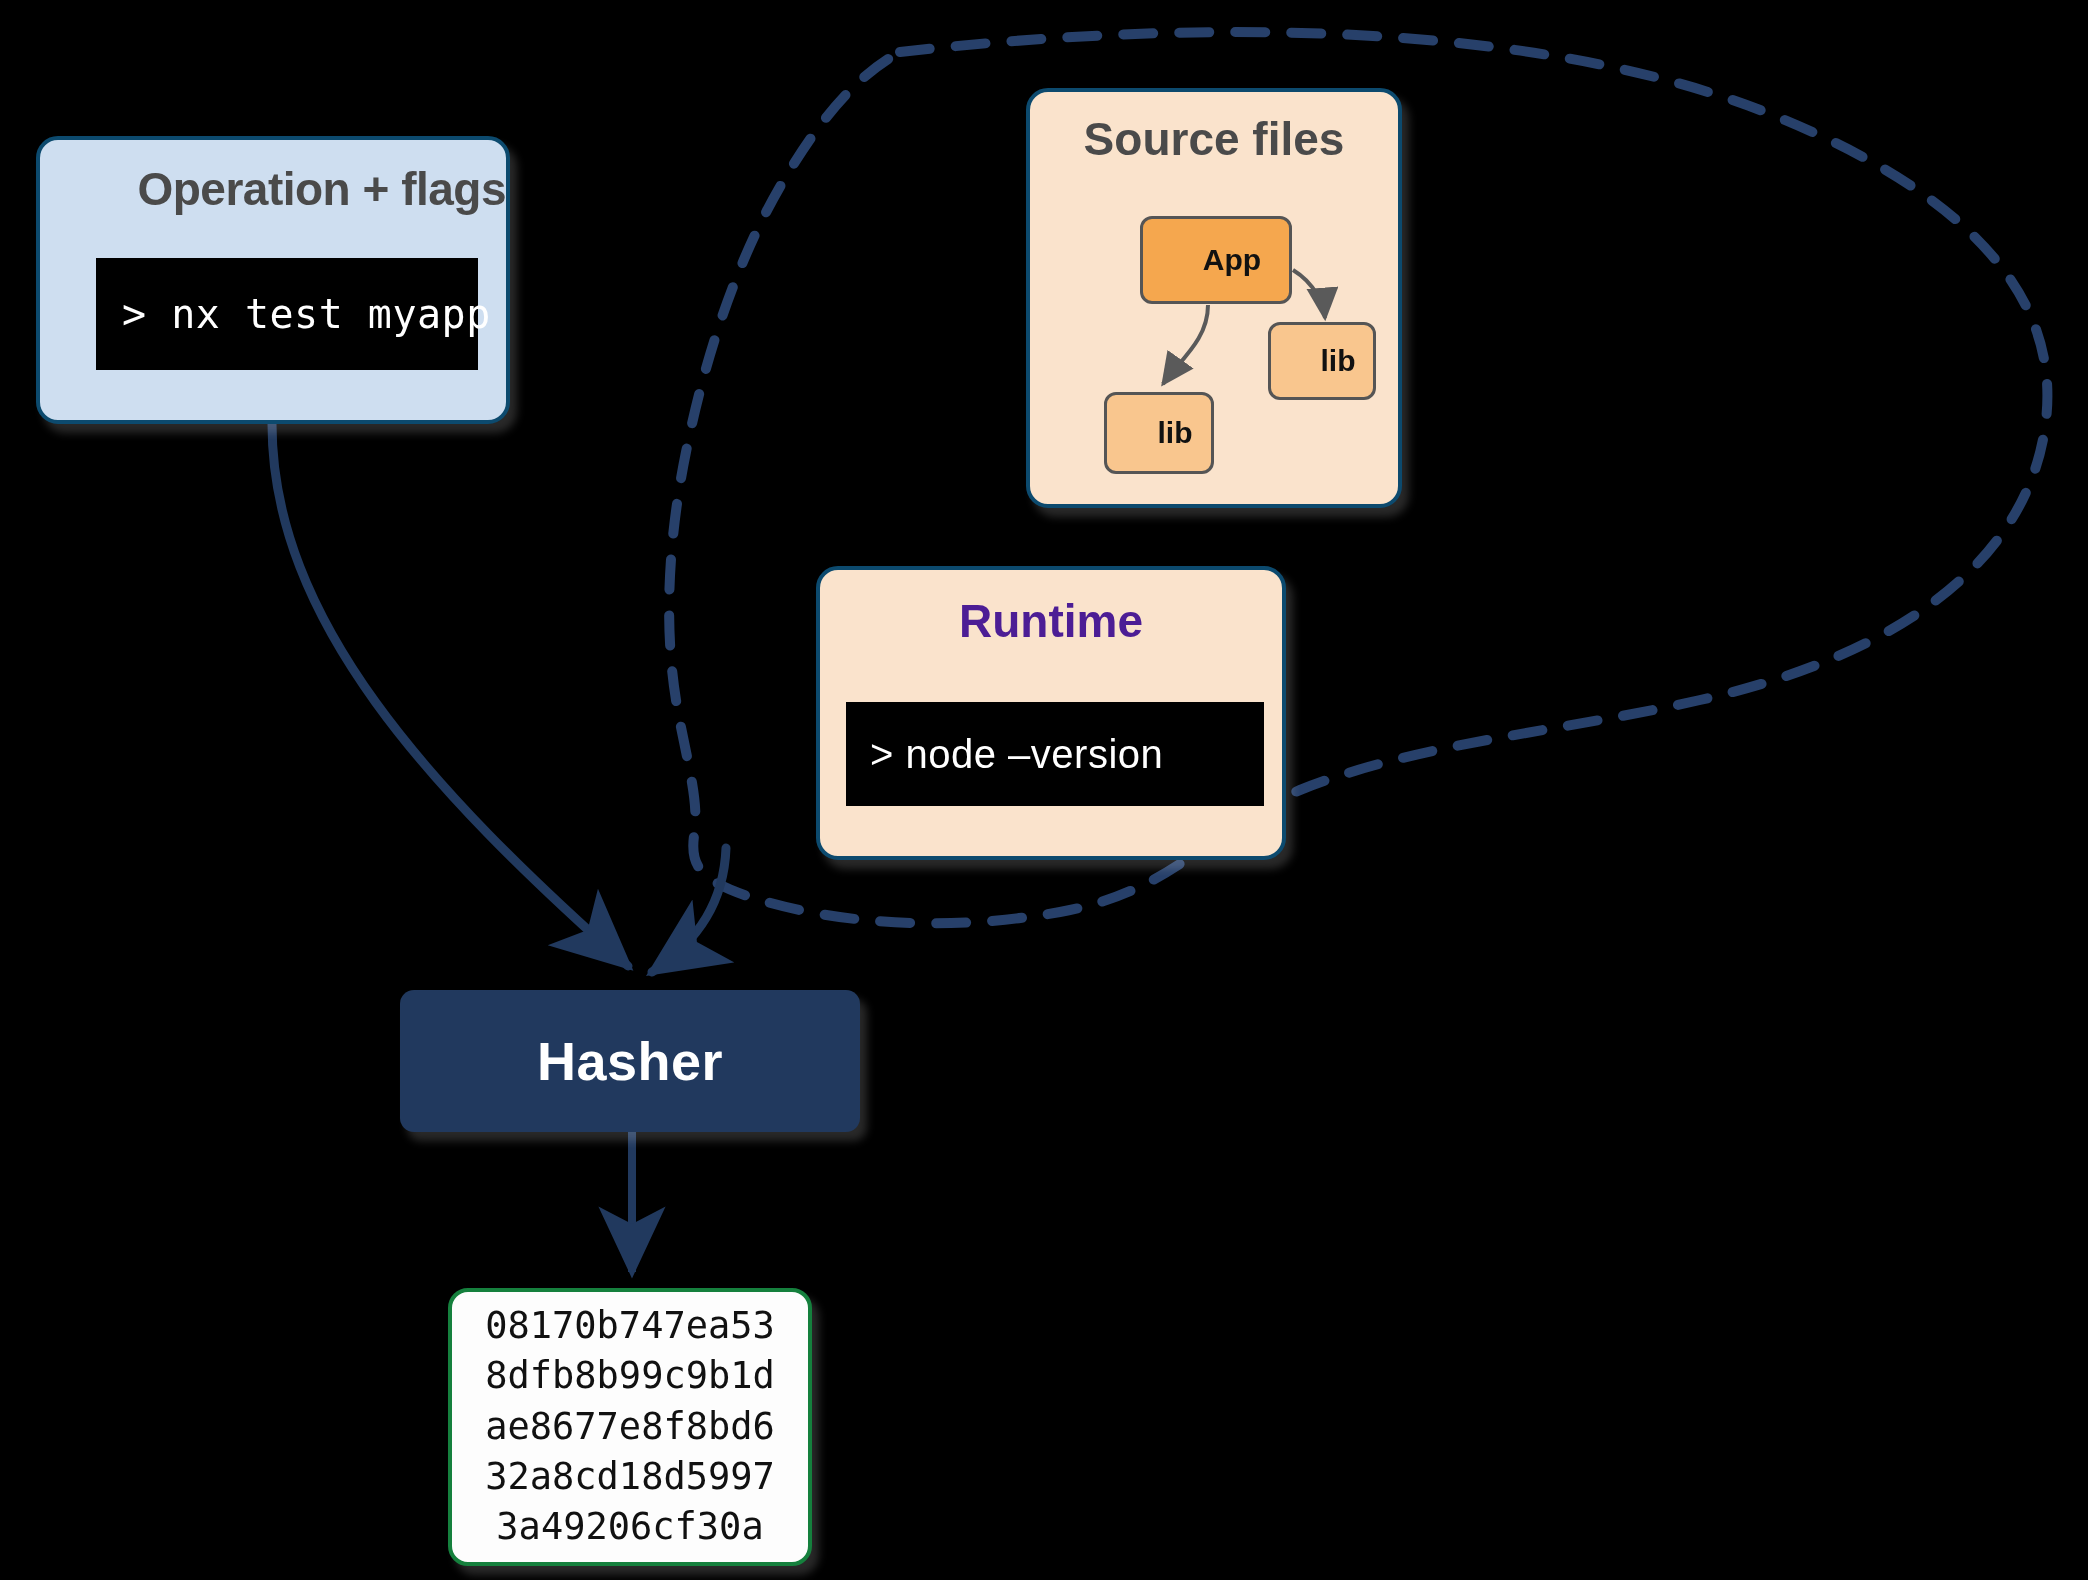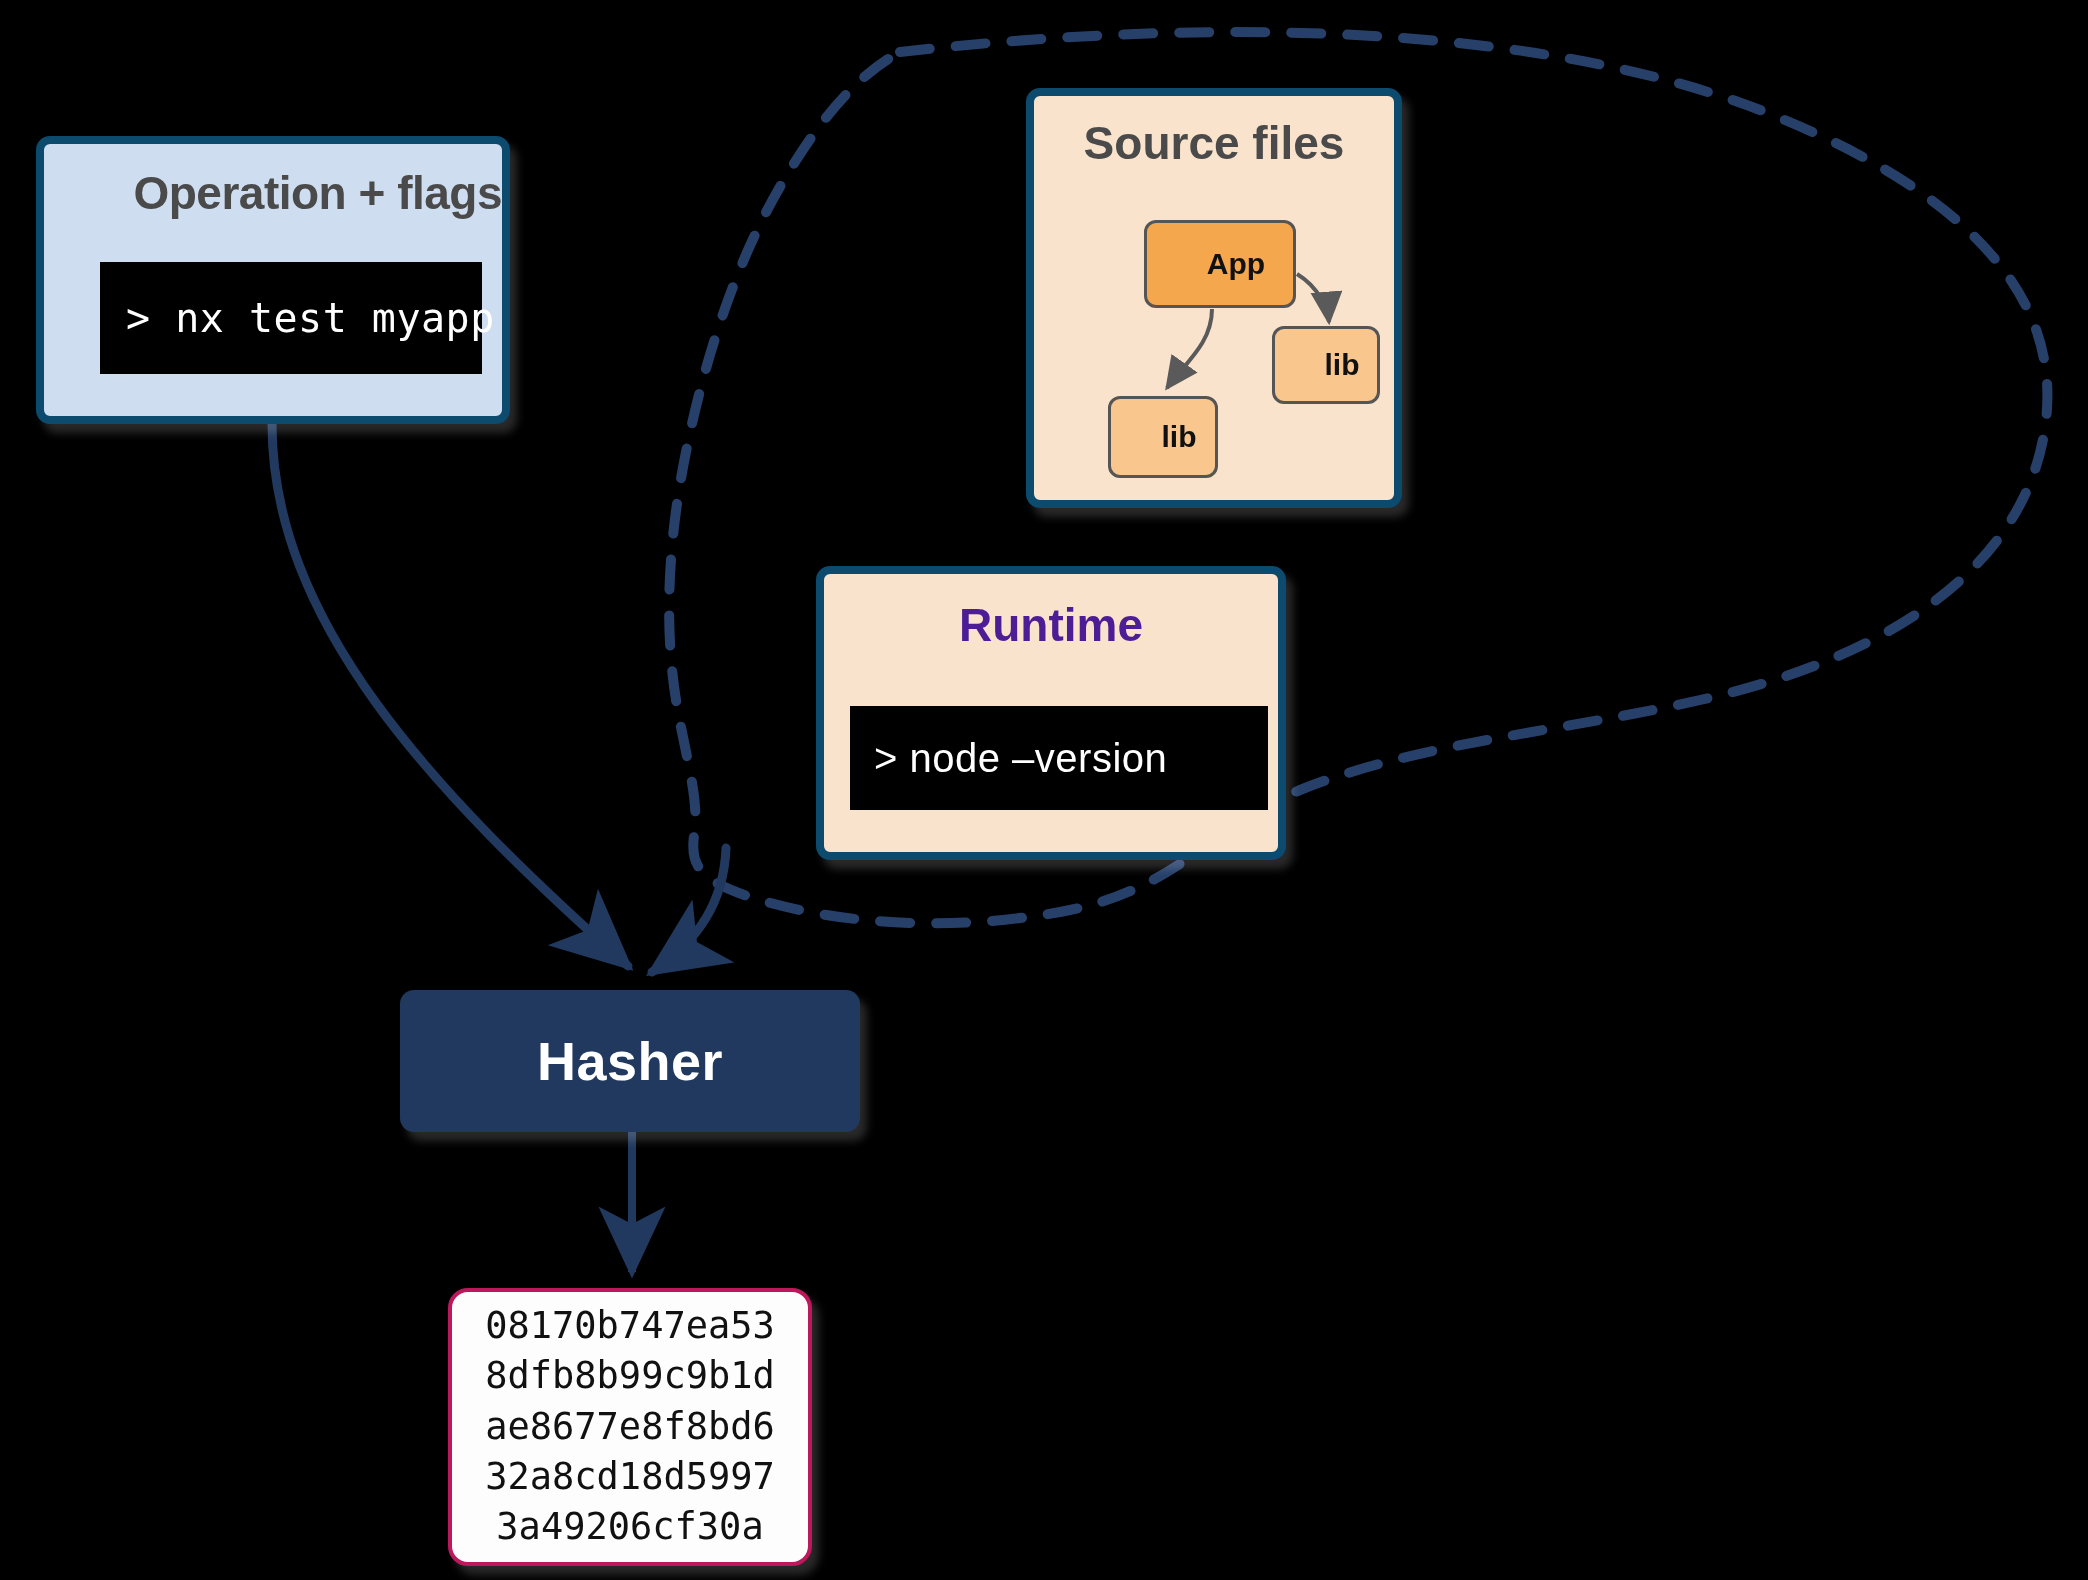--- a/index.html
+++ b/index.html
@@ -4,22 +4,22 @@
 <title>Nx Hasher Diagram</title>
 <style>
   html,body{margin:0;padding:0;background:#000;}
   body{width:2088px;height:1580px;overflow:hidden;
        font-family:"Liberation Sans",sans-serif;}
   #stage{position:relative;width:2088px;height:1580px;background:#000;}
 
   svg.layer{position:absolute;left:0;top:0;width:2088px;height:1580px;
             pointer-events:none;overflow:visible;}
 
-  .card{position:absolute;box-sizing:border-box;border-radius:14px;
-        border:8px solid #0c4a6e;
+  .card{position:absolute;box-sizing:border-box;border-radius:22px;
+        border:4px solid #0c4a6e;
         box-shadow:7px 9px 9px rgba(255,255,255,0.16);}
 
   
   #op-card{left:36px;top:136px;width:474px;height:288px;background:#CEDEF0;}
   #op-title{position:absolute;left:0;right:0;top:22px;text-align:right;
             font-size:46px;font-weight:bold;color:#4A4A4A;letter-spacing:-0.5px;}
   #op-term{position:absolute;left:56px;top:118px;width:382px;height:112px;
            background:#000;}
   #op-term-text{position:absolute;left:26px;top:50%;transform:translateY(-50%);
            color:#fff;font-family:"DejaVu Sans Mono",monospace;font-size:40px;
@@ -57,21 +57,21 @@
            white-space:pre;letter-spacing:0.5px;}
 
   
   #hasher{left:400px;top:990px;width:460px;height:142px;background:#21395E;
           border:none;border-radius:14px;display:flex;align-items:center;
           justify-content:center;}
   #hasher-label{font-size:54px;font-weight:bold;color:#fff;letter-spacing:0.5px;}
 
   
   #hashbox{left:448px;top:1288px;width:364px;height:278px;background:#FDFDFD;
-           border:4px solid #be185d;border-radius:20px;}
+           border:4px solid #15803d;border-radius:20px;}
   #hash-lines{position:absolute;left:0;right:0;top:50%;
               transform:translateY(-50%);text-align:center;
               font-family:"DejaVu Sans Mono",monospace;font-size:37px;
               line-height:1.36;color:#111;white-space:pre;}
 </style>
 </head>
 <body>
 
 <div id="stage">
 

